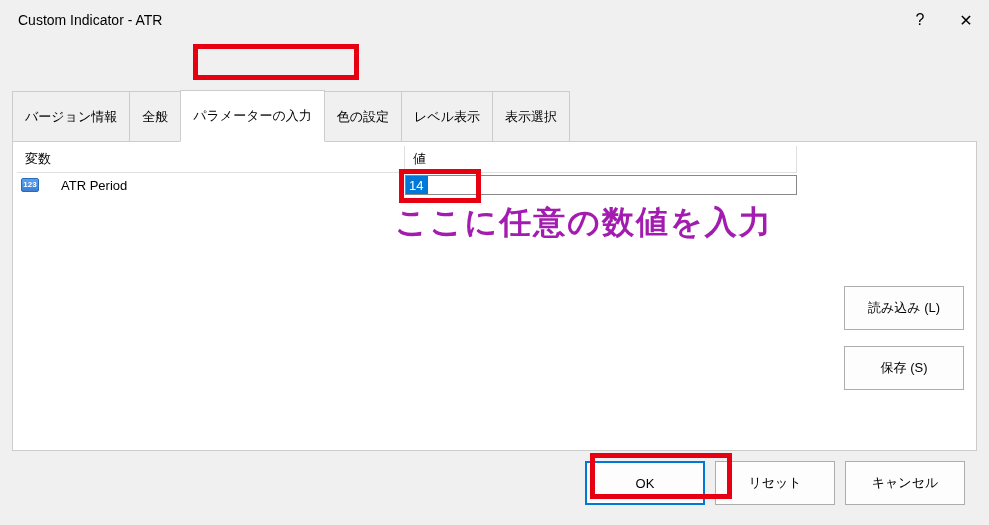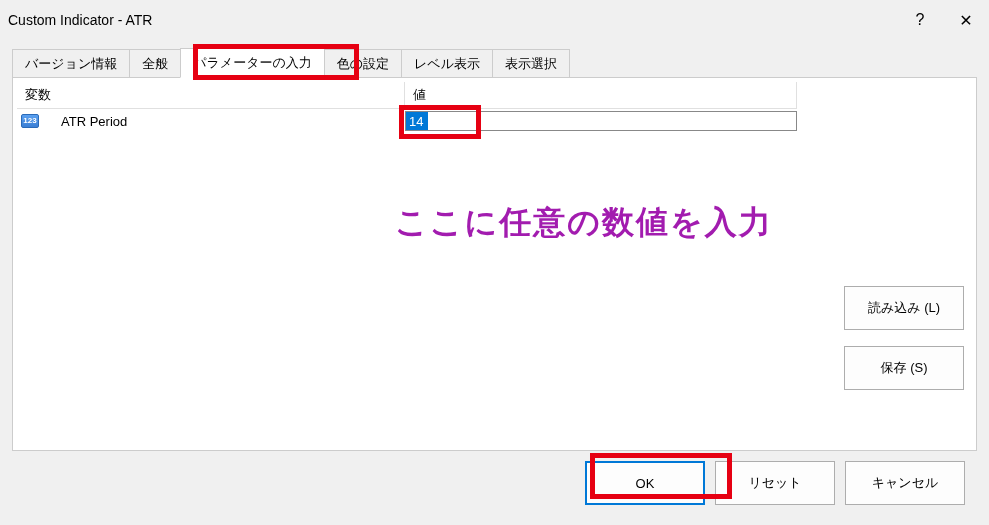--- a/index.html
+++ b/index.html
@@ -10,21 +10,21 @@
       width: 989px;
       height: 525px;
       overflow: hidden;
       display: flex;
       flex-direction: column;
     }
     .titlebar {
       display: flex;
       align-items: center;
       height: 40px;
-      padding: 0 0 0 8px;
+      padding: 0 0 0 18px;
       background: #f0f0f0;
     }
     .titlebar-title {
       flex: 1;
       font-size: 14px;
       color: #000;
     }
     .titlebar-controls {
       display: flex;
       align-items: center;
@@ -47,28 +47,29 @@
       padding: 8px 12px 12px 12px;
       position: relative;
     }
     .tabs {
       display: flex;
       align-items: flex-end;
       margin-bottom: -1px;
       position: relative;
     }
     .tab {
-      padding: 5px 12px;
+      padding: 16px 12px;
       border: 1px solid #ccc;
       border-bottom: none;
       background: #f0f0f0;
       font-size: 13px;
       color: #000;
       cursor: pointer;
       margin-right: -1px;
+      margin-top: 42px;
     }
     .tab.active {
       background: #fff;
       border-bottom: 1px solid #fff;
       position: relative;
       z-index: 2;
     }
     .highlight-tab {
       position: absolute;
       top: -4px;

